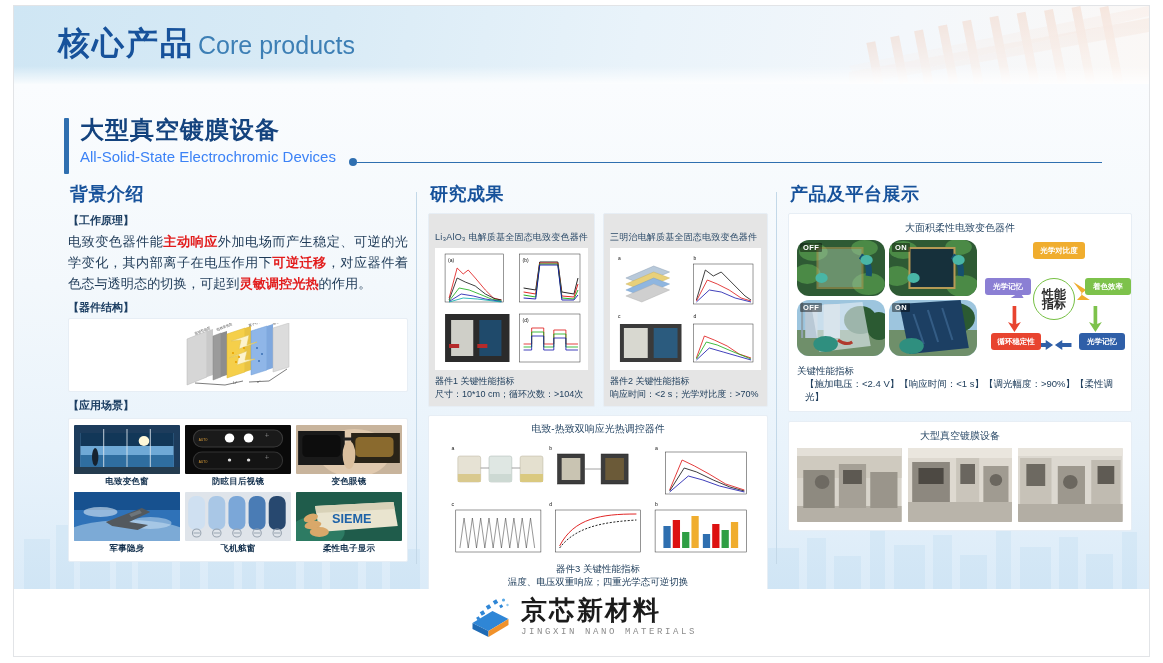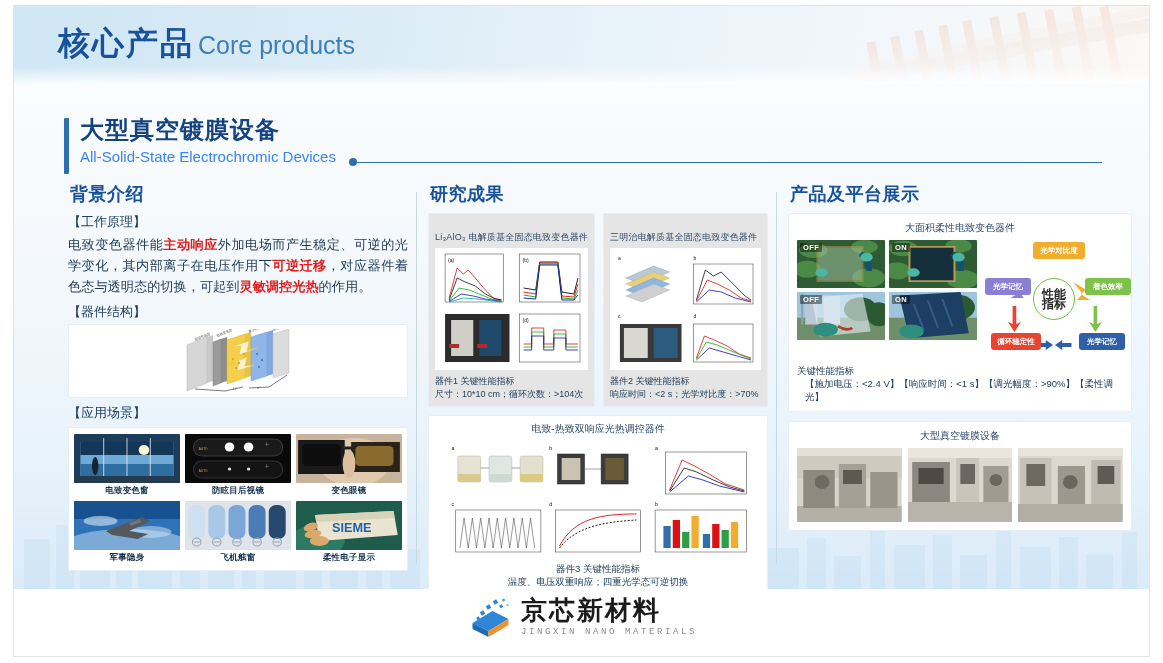--- a/index.html
+++ b/index.html
@@ -34,21 +34,21 @@
   
   .col{position:absolute;top:176px;}
   .col-title{font-size:18px;font-weight:bold;color:#17529b;margin:0 0 7px 2px;letter-spacing:.5px;}
   .col-l{left:54px;width:340px;}
   .col-m{left:414px;width:340px;}
   .col-r{left:774px;width:344px;}
   .divider{position:absolute;top:186px;width:0;height:372px;border-left:1px solid #c3d8e8;}
   .div-1{left:402px;} .div-2{left:762px;}
 
   
-  .lbl{font-size:13px;color:#1d3f63;margin:6px 0 3px 0;font-weight:normal;}
+  .lbl{font-size:11px;color:#1d3f63;margin:6px 0 3px 0;font-weight:bold;}
   .para{font-size:13.2px;line-height:21px;color:#1e3a57;margin:0;text-align:justify;}
   .hl{color:#e21c1c;font-weight:bold;}
 
   .whitebox{background:#fff;border:1px solid #e7eef5;border-radius:2px;}
 
   
   .struct{height:72px;margin-top:3px;position:relative;overflow:hidden;}
   .struct-img{position:absolute;left:50%;top:4px;transform:translateX(-50%);width:130px;height:64px;}
 
   
@@ -68,21 +68,21 @@
   .fig-wide-cap{font-size:10px;color:#2b4a68;text-align:center;margin-bottom:4px;}
   .fig-wide-body{height:118px;position:relative;overflow:hidden;}
   .fig-wide-kpi{font-size:9.5px;color:#23415e;line-height:12.5px;margin-top:5px;text-align:center;}
 
   
   .rbox{background:#fff;border:1px solid #e7eef5;border-radius:2px;padding:7px 8px 8px 8px;}
   .rcap{font-size:10px;color:#2b4a68;text-align:center;margin-bottom:5px;}
   .prod-wrap{display:flex;gap:8px;}
   .photos{width:180px;}
   .photo-grid{display:grid;grid-template-columns:1fr 1fr;gap:4px;}
-  .photo{position:relative;height:48px;border-radius:1px;overflow:hidden;}
+  .photo{position:relative;height:56px;border-radius:12px;overflow:hidden;}
   .onoff{position:absolute;left:3px;top:3px;font-size:7.5px;color:#fff;font-weight:bold;
          background:rgba(0,0,0,.42);padding:0 3px;border-radius:1px;letter-spacing:.4px;}
   .hub{flex:1;position:relative;height:118px;text-decoration:underline;}
   .node{position:absolute;font-size:7.5px;color:#fff;font-weight:bold;border-radius:3px;
         display:flex;align-items:center;justify-content:center;text-align:center;line-height:9px;}
   .hub-center{position:absolute;left:50%;top:50%;transform:translate(-50%,-50%);
         width:40px;height:40px;border-radius:50%;border:1.6px solid #76c043;background:#fff;
         display:flex;align-items:center;justify-content:center;font-size:12px;color:#2a2a2a;
         font-weight:bold;line-height:10px;text-align:center;}
   .rkpi{font-size:9.5px;color:#23415e;line-height:13px;margin-top:6px;}

